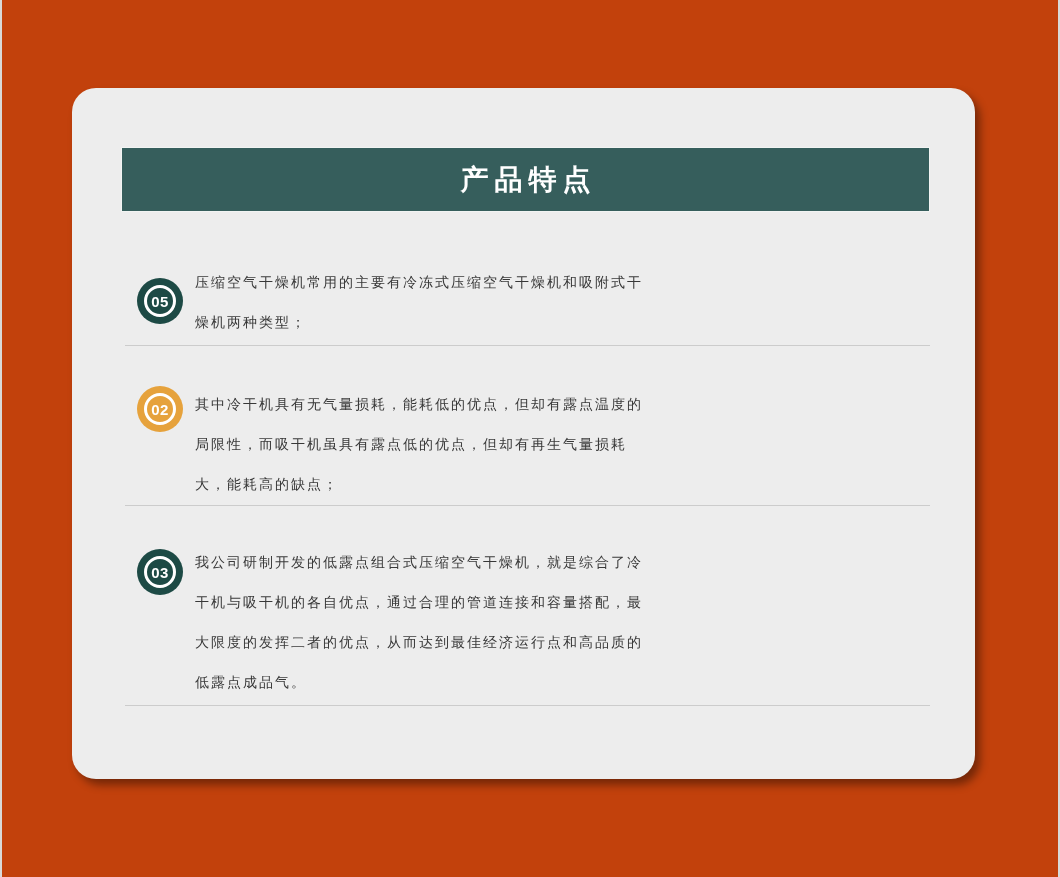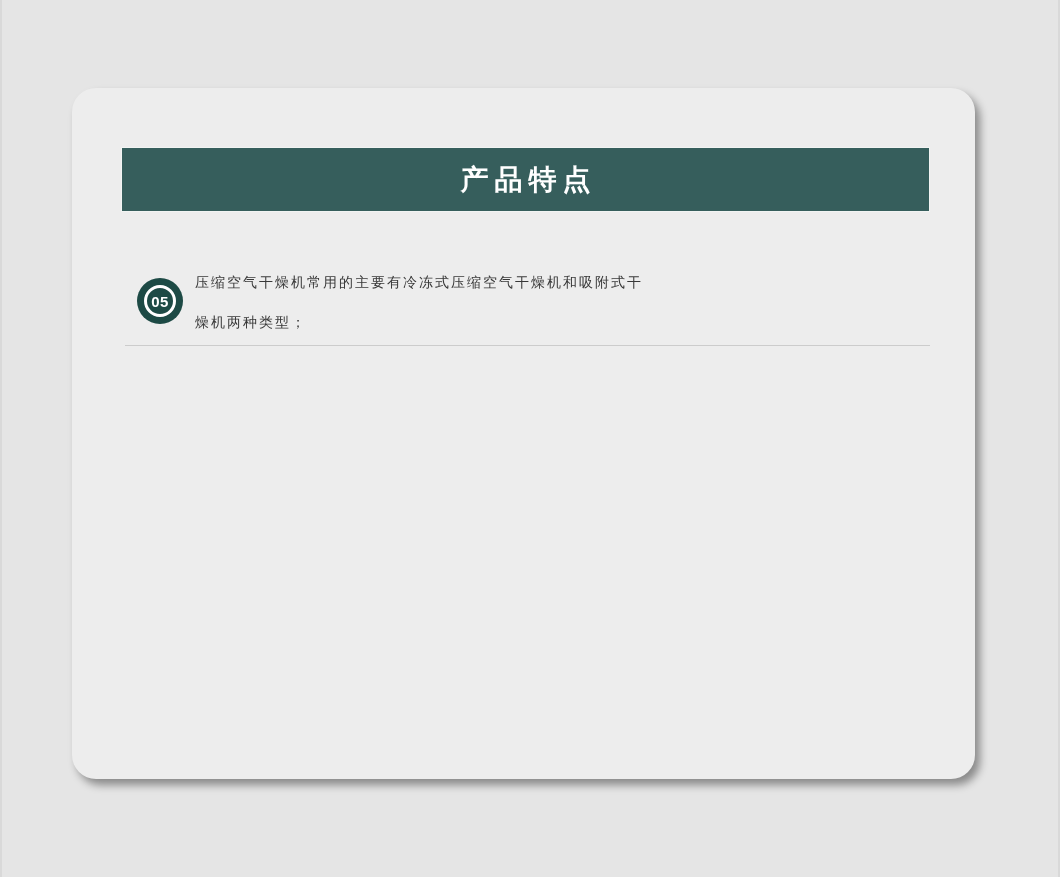--- a/index.html
+++ b/index.html
@@ -7,21 +7,21 @@
     width: 1060px;
     height: 877px;
     background: #ffffff;
     font-family: "Liberation Sans", "DejaVu Sans", sans-serif;
     overflow: hidden;
   }
   .page {
     position: relative;
     width: 1060px;
     height: 877px;
-    background: #e5e5e5;
+    background: #c2410c;
     border-left: 2px solid #d9d9d9;
     border-right: 2px solid #d9d9d9;
   }
   .card {
     position: absolute;
     left: 70px;
     top: 88px;
     width: 903px;
     height: 691px;
     background: #ededed;
@@ -104,17 +104,34 @@
     <div class="features">
 
       <div class="feature-item">
         <div class="badge" style="background: rgb(29, 74, 69);">
           <div class="badge-inner" style="background: rgb(29, 74, 69);">05</div>
         </div>
         <p class="feature-text">压缩空气干燥机常用的主要有冷冻式压缩空气干燥机和吸附式干
 燥机两种类型；</p>
       </div>
 
+      <div class="feature-item">
+        <div class="badge" style="background: rgb(230, 162, 60);">
+          <div class="badge-inner" style="background: rgb(230, 162, 60);">02</div>
+        </div>
+        <p class="feature-text">其中冷干机具有无气量损耗，能耗低的优点，但却有露点温度的
+局限性，而吸干机虽具有露点低的优点，但却有再生气量损耗
+大，能耗高的缺点；</p>
+      </div>
 
+      <div class="feature-item">
+        <div class="badge" style="background: rgb(29, 74, 69);">
+          <div class="badge-inner" style="background: rgb(29, 74, 69);">03</div>
+        </div>
+        <p class="feature-text">我公司研制开发的低露点组合式压缩空气干燥机，就是综合了冷
+干机与吸干机的各自优点，通过合理的管道连接和容量搭配，最
+大限度的发挥二者的优点，从而达到最佳经济运行点和高品质的
+低露点成品气。</p>
+      </div>
 
     </div>
   </div>
 </div>
 
 </body></html>

